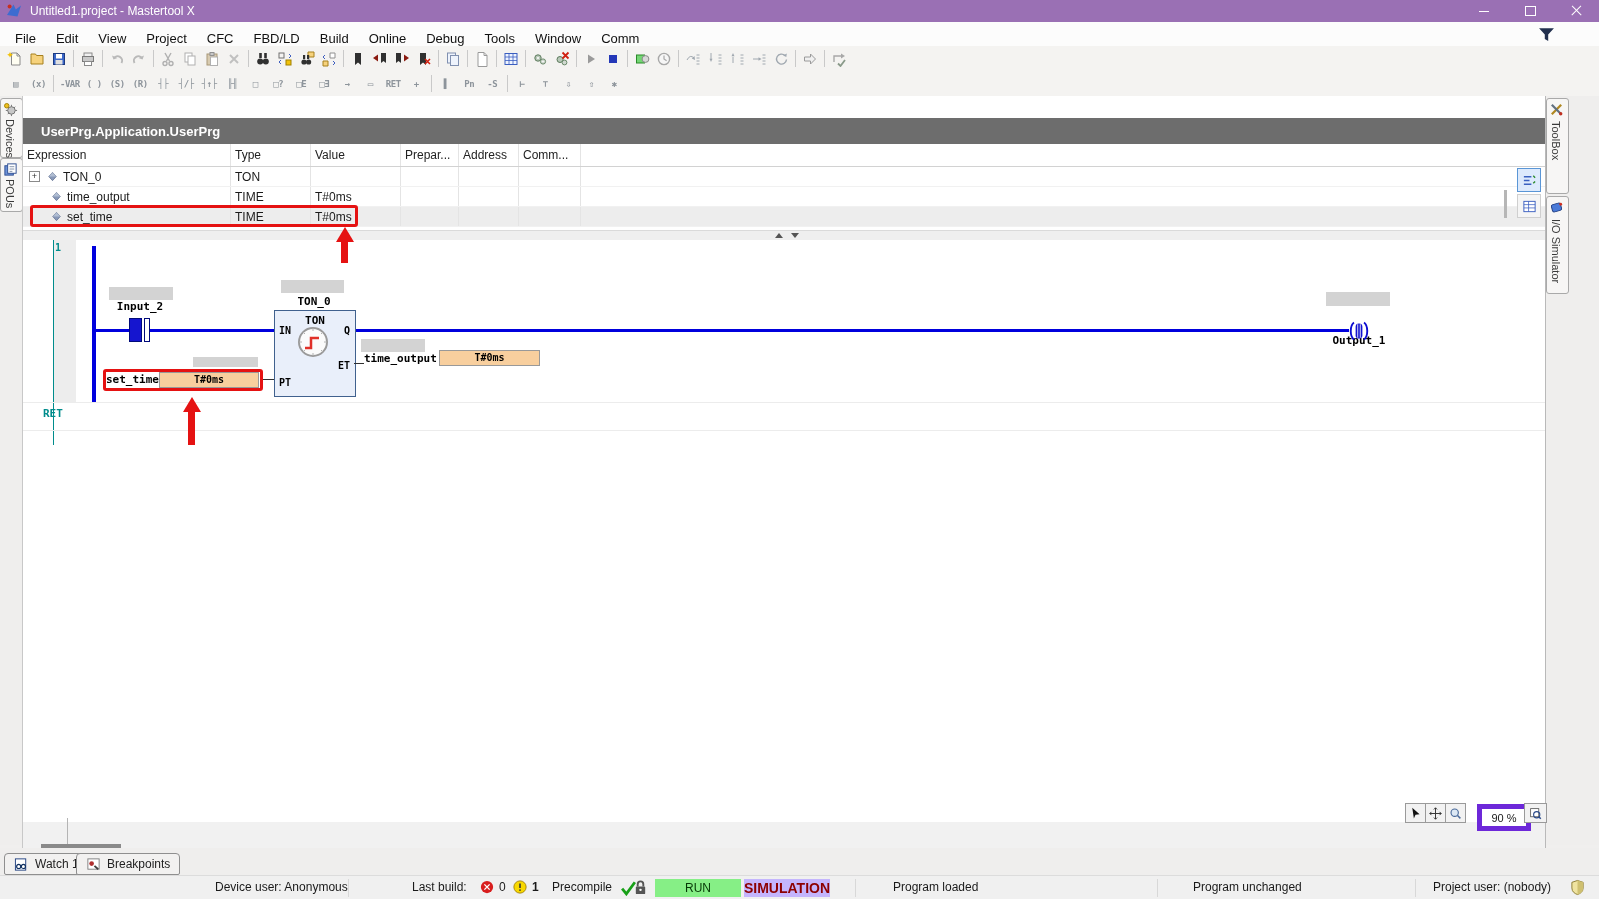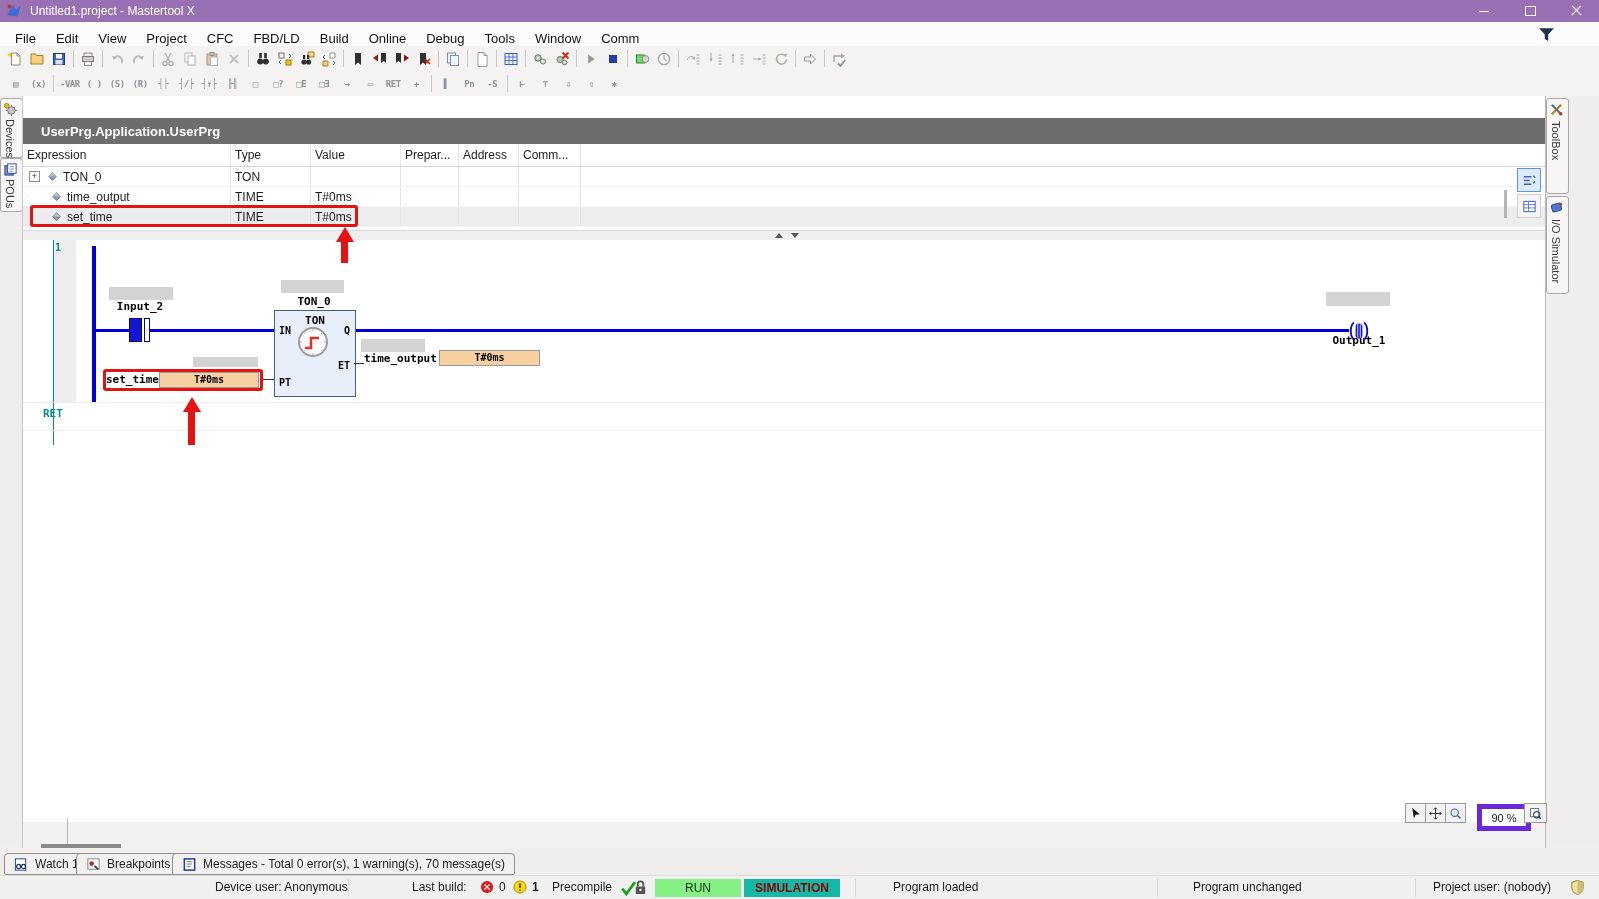--- a/index.html
+++ b/index.html
@@ -77,21 +77,21 @@
   .hscroll{position:absolute;left:0;right:0;top:726px;bottom:0;background:#f1f1f1;}
   
   .bottomtabs{position:absolute;left:0;right:0;top:848px;height:27px;background:#efeeed;}
   .btab{position:absolute;top:5px;height:20px;border:1px solid #8f8f8f;border-radius:4px 4px 2px 2px;background:#f2f1f0;display:flex;align-items:center;padding:0 9px;font-size:12px;color:#222;}
   .btab svg{width:15px;height:15px;margin-right:6px;}
   
   .statusbar{position:absolute;left:0;right:0;top:875px;height:24px;background:#f0f0f0;border-top:1px solid #dcdcdc;font-size:12px;color:#1a1a1a;}
   .sb{position:absolute;top:4px;}
   .sbsep{position:absolute;top:3px;width:1px;height:18px;background:#d8d8d8;}
   .runbox{position:absolute;left:655px;top:3px;width:86px;height:18px;background:#86ef86;color:#063806;display:flex;align-items:center;justify-content:center;}
-  .simbox{position:absolute;left:744px;top:3px;width:96px;height:18px;background:#14b8a6;color:#8c0000;font-weight:bold;font-size:12px;display:flex;align-items:center;justify-content:center;}
+  .simbox{position:absolute;left:744px;top:3px;width:86px;height:18px;background:#c4b5fd;color:#8c0000;font-weight:bold;font-size:14px;display:flex;align-items:center;justify-content:center;}
   .ovl{position:absolute;z-index:40;}
 </style>
 </head>
 <body>
 
 <div class="app">
 
   <div class="titlebar">
     <svg class="logo" viewBox="0 0 16 16">
         <path d="M1 12L7.5 1.5l2.3 5L15 2.5l-3.5 11z" fill="#3e6cd0"></path>
@@ -619,27 +619,20 @@
       <span>Watch 1</span>
     </div>
     <div class="btab" style="left:76px;text-align:right;">
       <svg viewBox="0 0 16 16">
           <rect x="2" y="2" width="12" height="11" fill="#fff" stroke="#808080"></rect>
           <circle cx="6" cy="7" r="2.5" fill="#b03030"></circle>
           <path d="M9 9.5l4 3.5" stroke="#404040" stroke-width="2"></path>
         </svg>
       <span>Breakpoints</span>
     </div>
-    <div class="btab" style="left:172px;">
-      <svg viewBox="0 0 16 16">
-          <rect x="2.5" y="2" width="11" height="12" fill="#fff" stroke="#2038a0" stroke-width="1.6"></rect>
-          <path d="M5 5h6M5 7.5h6M5 10h4" stroke="#707070"></path>
-        </svg>
-      <span>Messages - Total 0 error(s), 1 warning(s), 70 message(s)</span>
-    </div>
   </div>
 
   <div class="statusbar">
     <div class="sbsep" style="left:348px;"></div>
     <span class="sb" style="left:215px;">Device user: Anonymous</span>
     <span class="sb" style="left:412px;">Last build:</span>
     <svg class="sb" style="left:480px;width:14px;height:14px;" viewBox="0 0 16 16">
         <circle cx="8" cy="8" r="7" fill="#d81e1e"></circle>
         <path d="M5 5l6 6M11 5l-6 6" stroke="#fff" stroke-width="1.6"></path>
       </svg>

